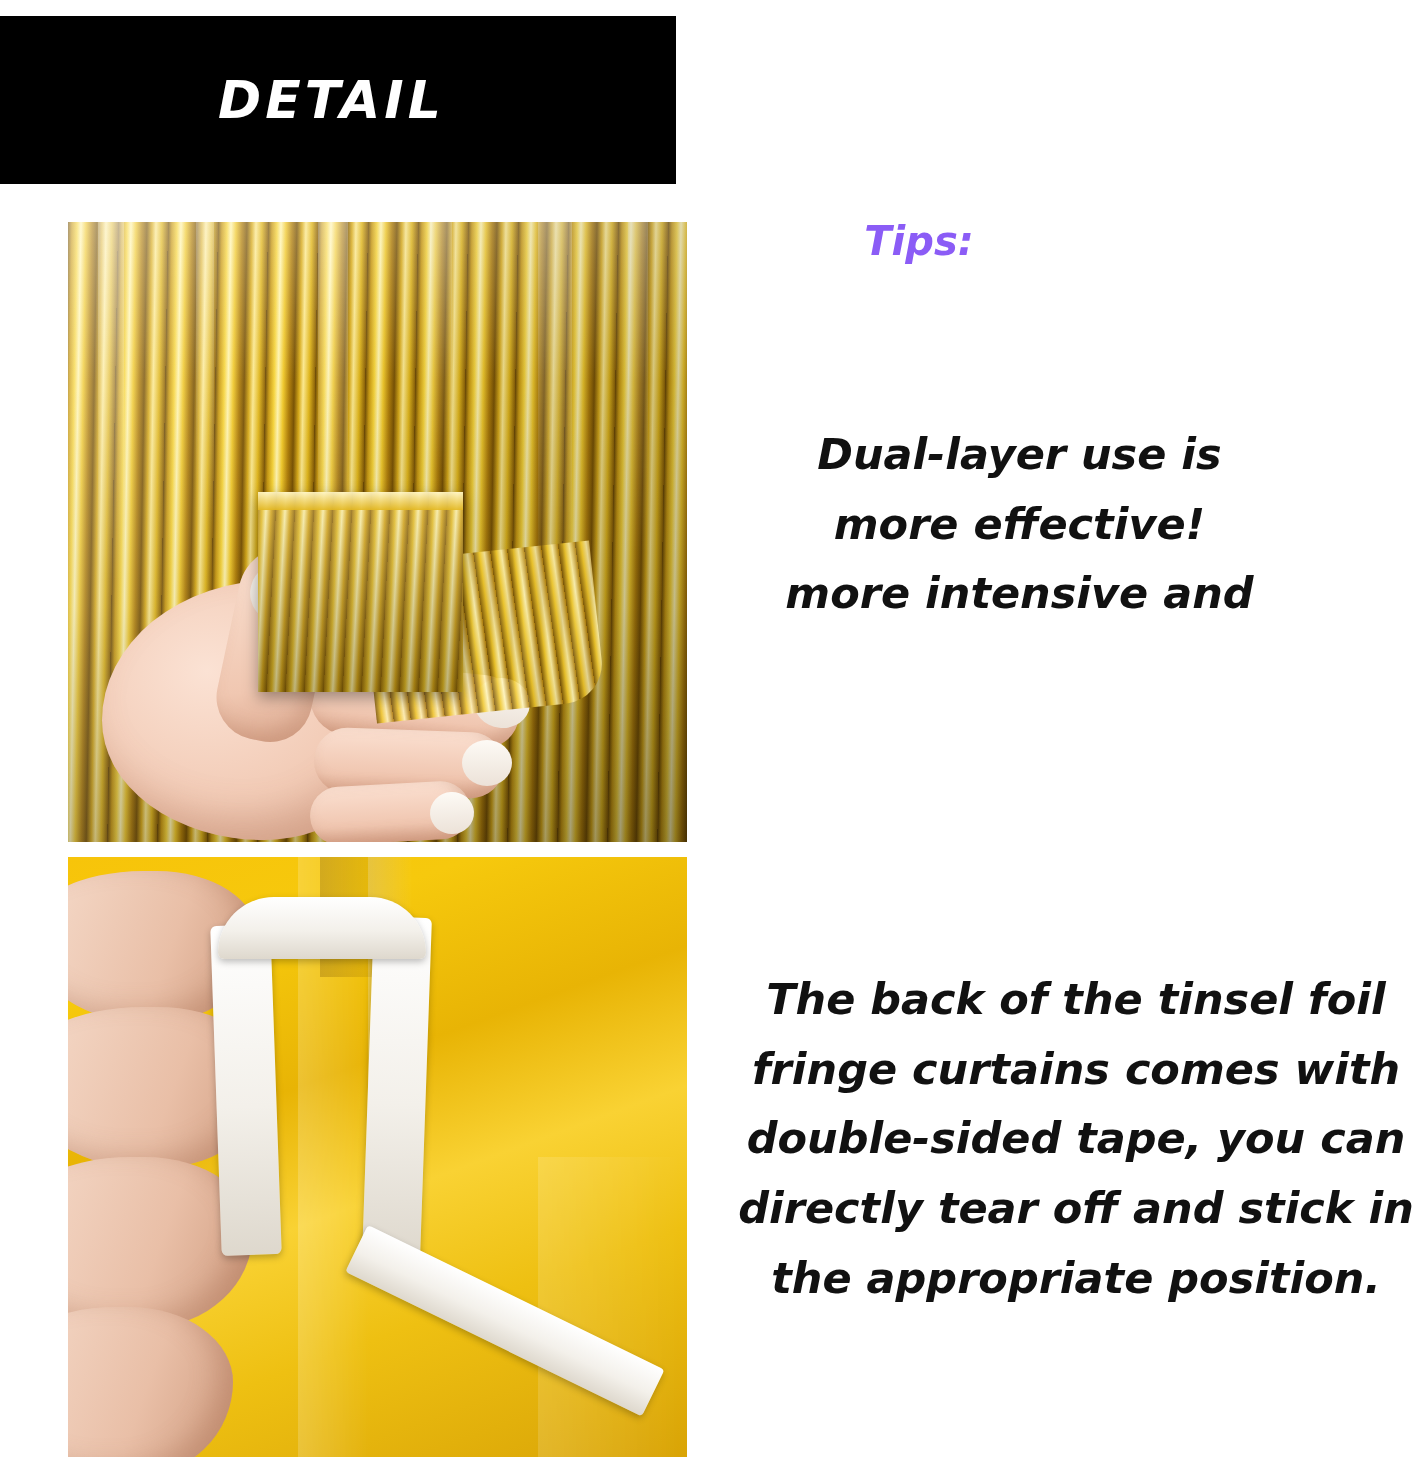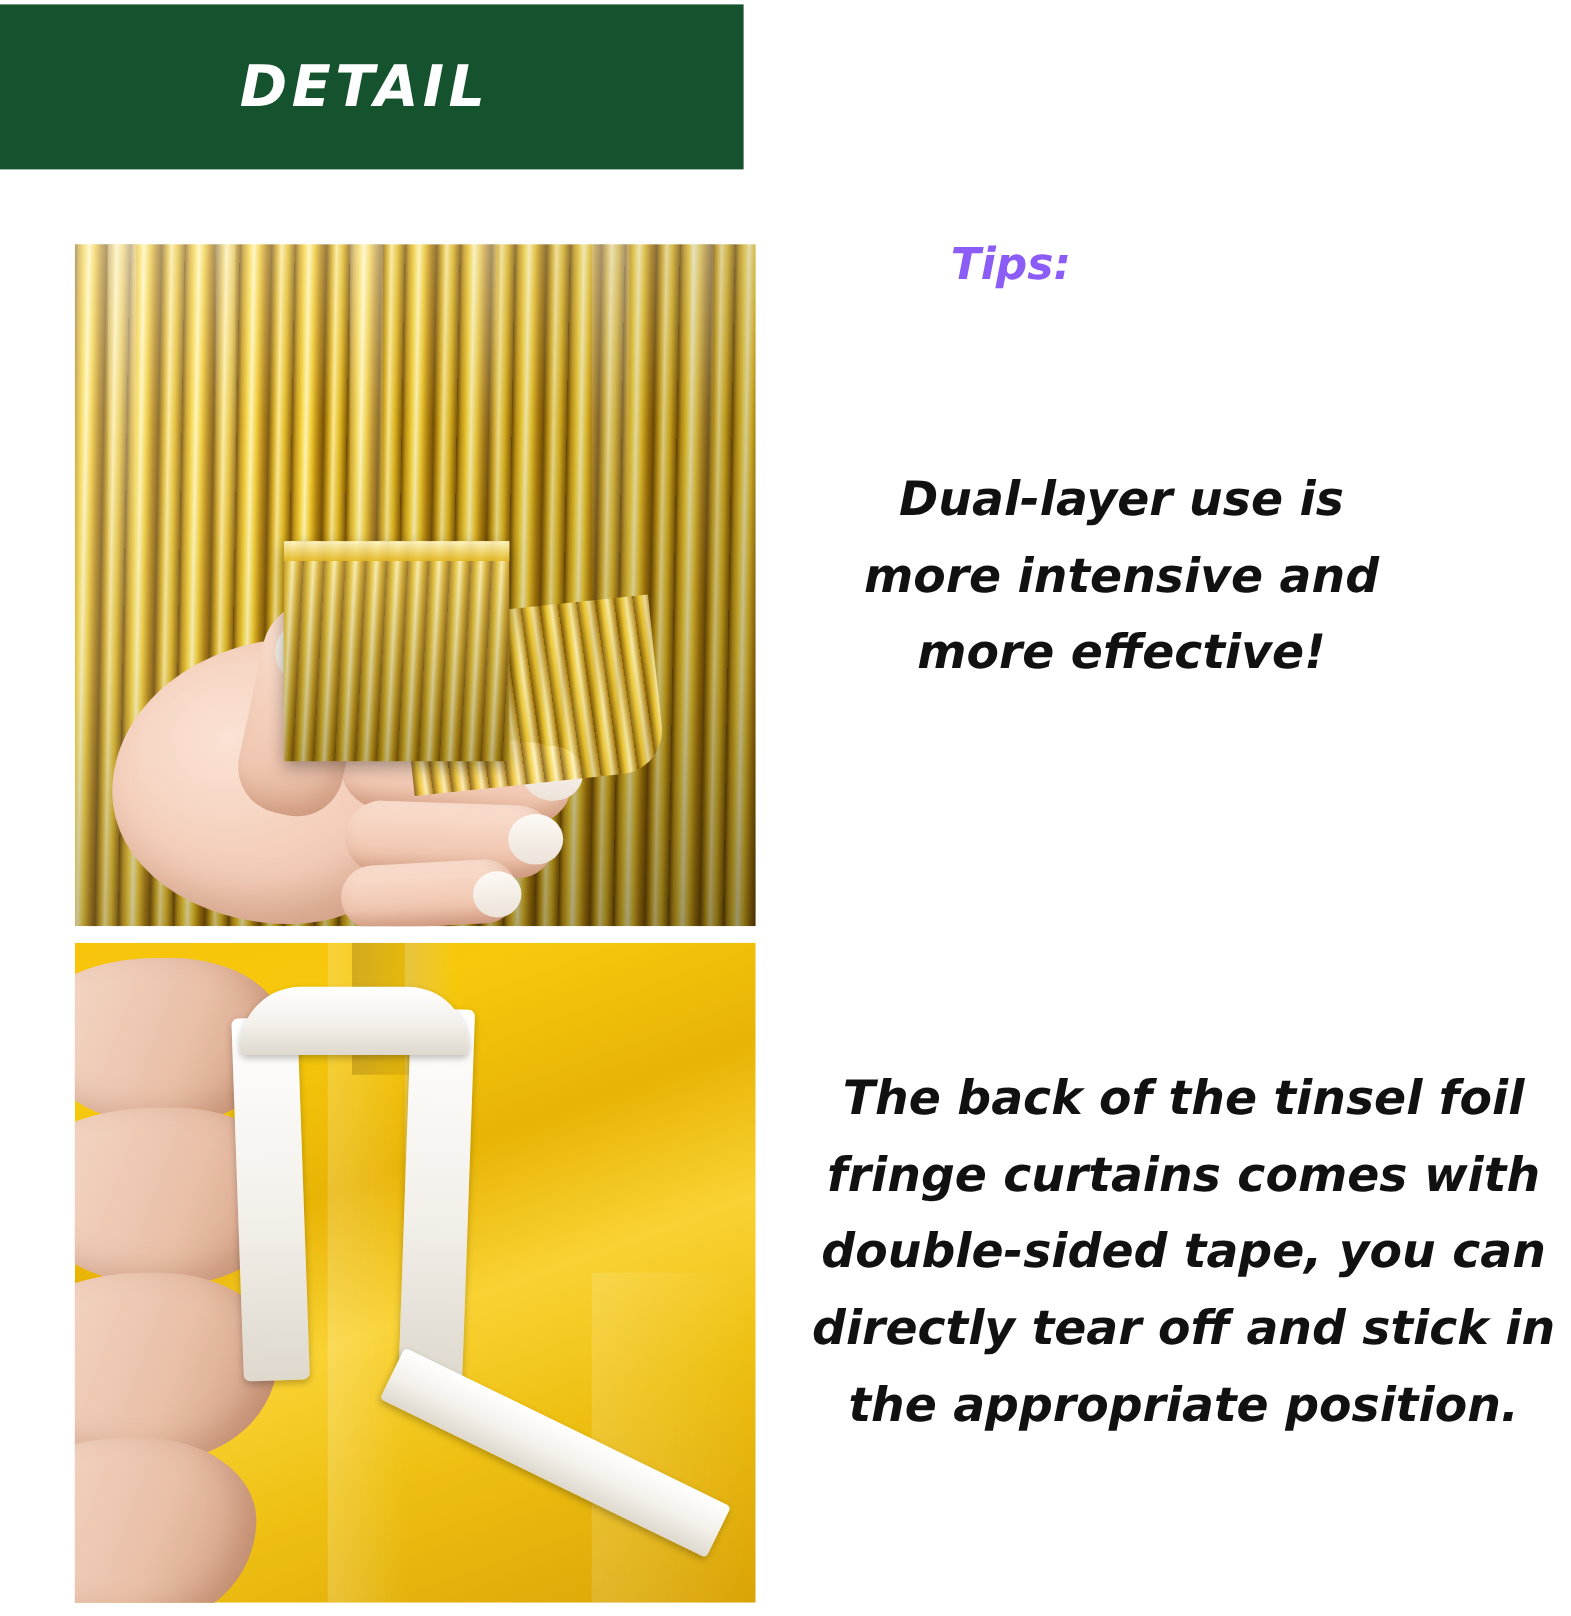--- a/index.html
+++ b/index.html
@@ -12,24 +12,24 @@
     height: 1469px;
     position: relative;
     font-family: "DejaVu Sans", sans-serif;
     overflow: hidden;
   }
 
   
   .header-banner {
     position: absolute;
     left: 0;
-    top: 4px;
+    top: 16px;
     width: 676px;
-    height: 150px;
-    background: #14532d;
+    height: 168px;
+    background: #000000;
     display: flex;
     align-items: center;
   }
   .header-title {
     color: #ffffff;
     font-family: "DejaVu Sans", sans-serif;
     font-style: italic;
     font-weight: bold;
     font-size: 52px;
     letter-spacing: 4px;
@@ -327,22 +327,22 @@
   <div class="tape-strip" style="left:300px; top:60px; width:58px; height:340px; transform:rotate(2deg); border-radius:6px;"></div>
   <div class="tape-strip" style="left:150px; top:40px; width:208px; height:62px; border-radius:90px 90px 10px 10px;"></div>
   <div class="tape-strip" style="left:300px; top:368px; width:330px; height:52px; transform:rotate(26deg); transform-origin:left top; border-radius:4px;"></div>
 </div>
 
 <div class="text-col">
   <div class="tips-label">Tips:</div>
 
   <div class="block-a">
     <span class="line">Dual-layer use is</span>
+    <span class="line">more effective!</span>
     <span class="line">more intensive and</span>
-    <span class="line">more effective!</span>
   </div>
 
   <div class="block-b">
     <span class="line">The back of the tinsel foil</span>
     <span class="line">fringe curtains comes with</span>
     <span class="line">double-sided tape, you can</span>
     <span class="line">directly tear off and stick in</span>
     <span class="line">the appropriate position.</span>
   </div>
 </div>

